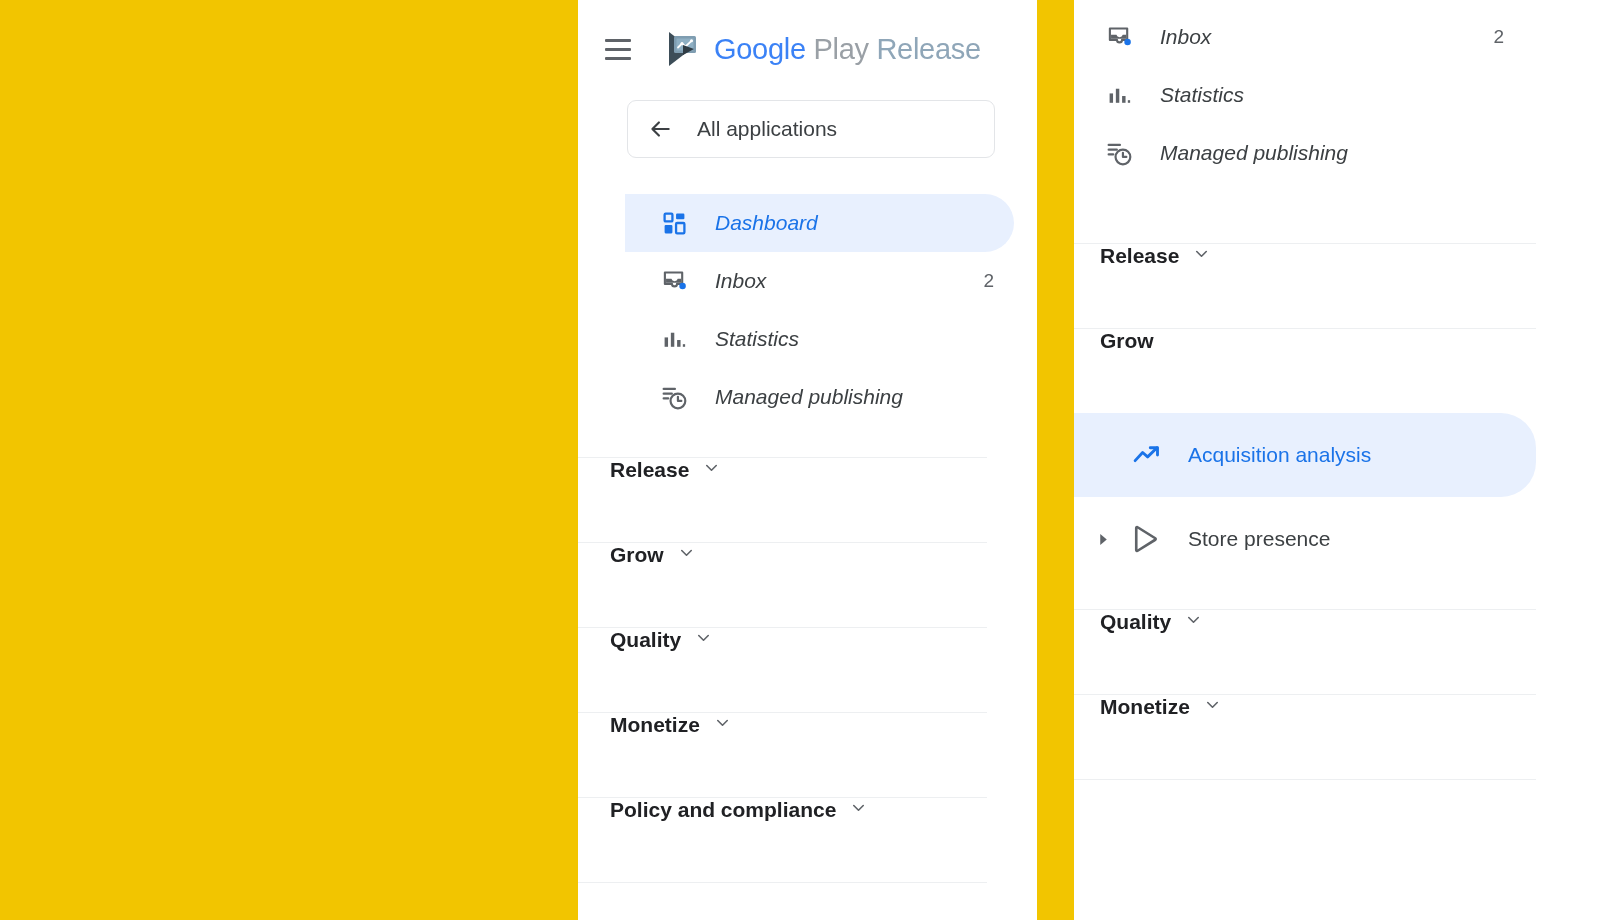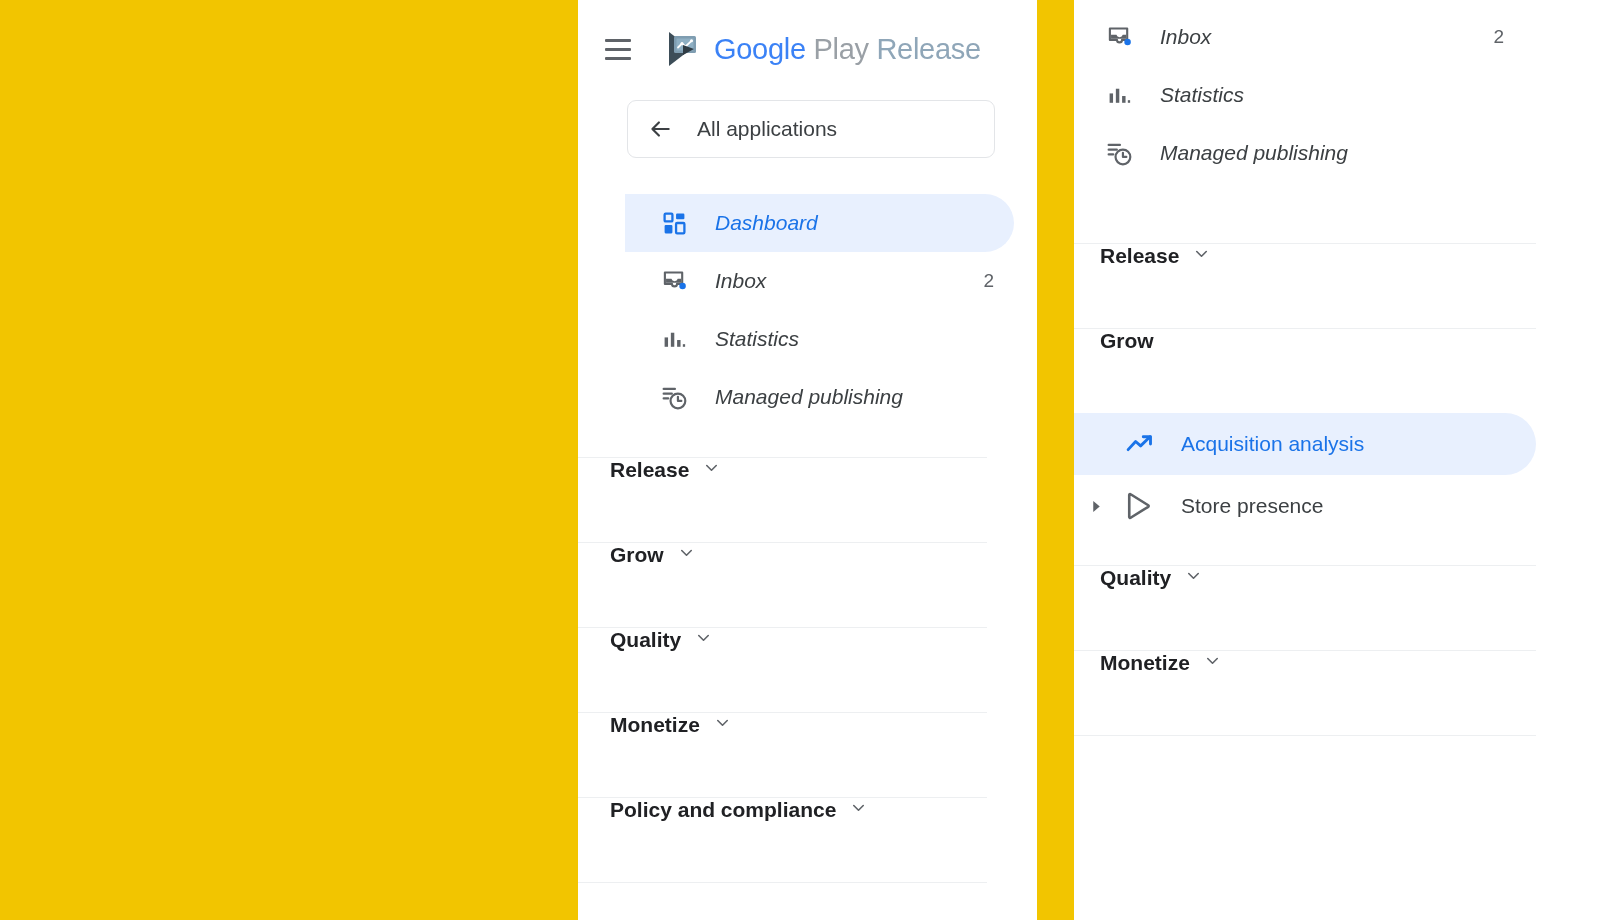--- a/index.html
+++ b/index.html
@@ -171,23 +171,23 @@
   #groups-left .divider { margin-left: 0; width: 409px; }
 
   #groups-right { position: absolute; left: 0; top: 243px; width: 526px; }
   #groups-right .group-header { padding-left: 26px; }
   #groups-right .divider { width: 462px; }
 
   
   .sub-item {
     display: flex;
     align-items: center;
-    height: 62px;
+    height: 84px;
     width: 462px;
-    padding-left: 5px;
+    padding-left: 12px;
     cursor: pointer;
     position: relative;
     text-align: center;
   }
   .sub-item .expander {
     width: 34px;
     display: flex;
     align-items: center;
     justify-content: center;
     flex: 0 0 auto;

